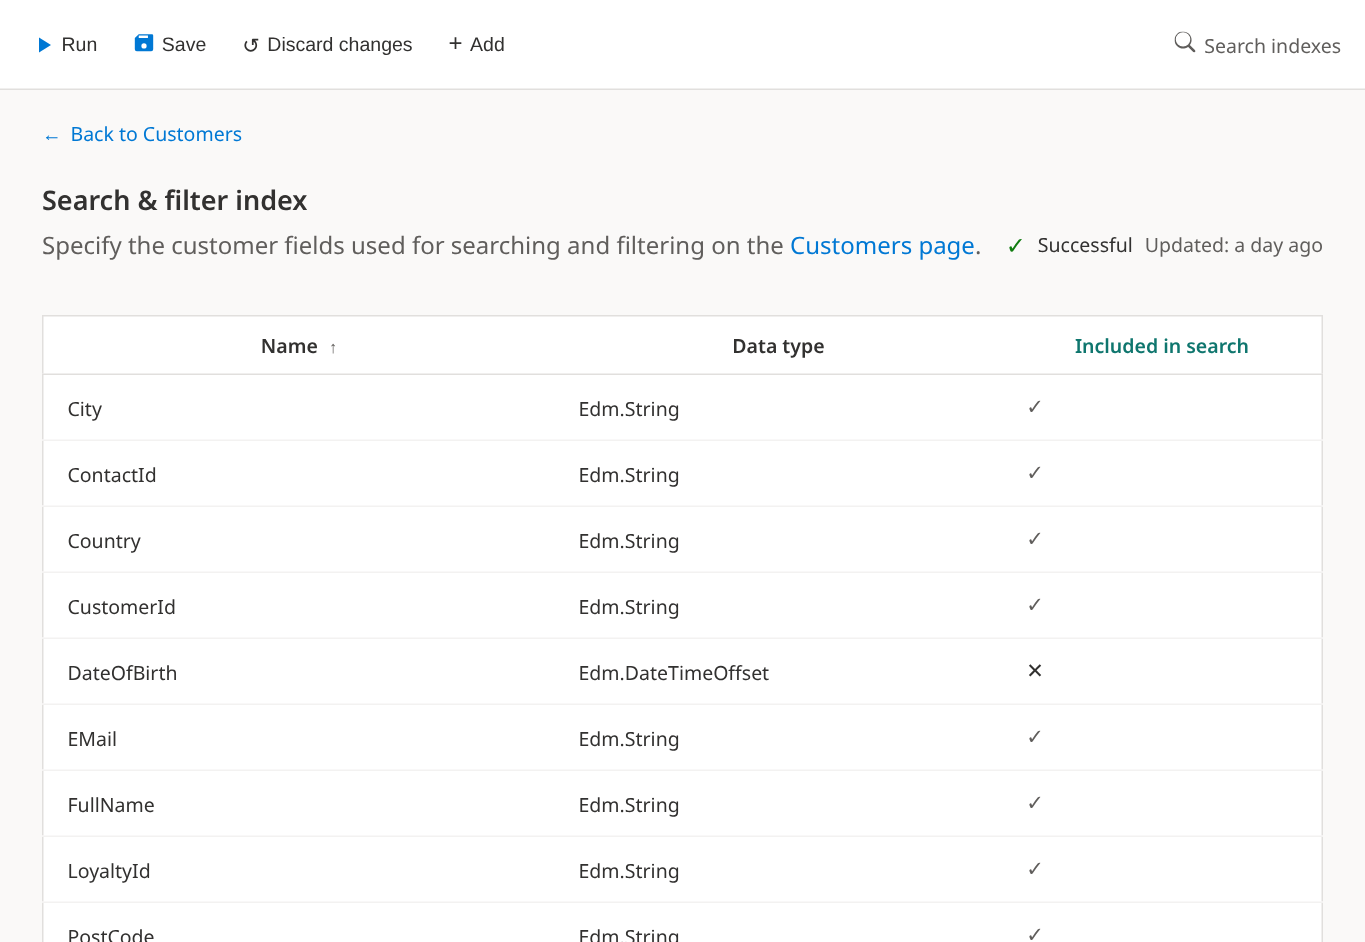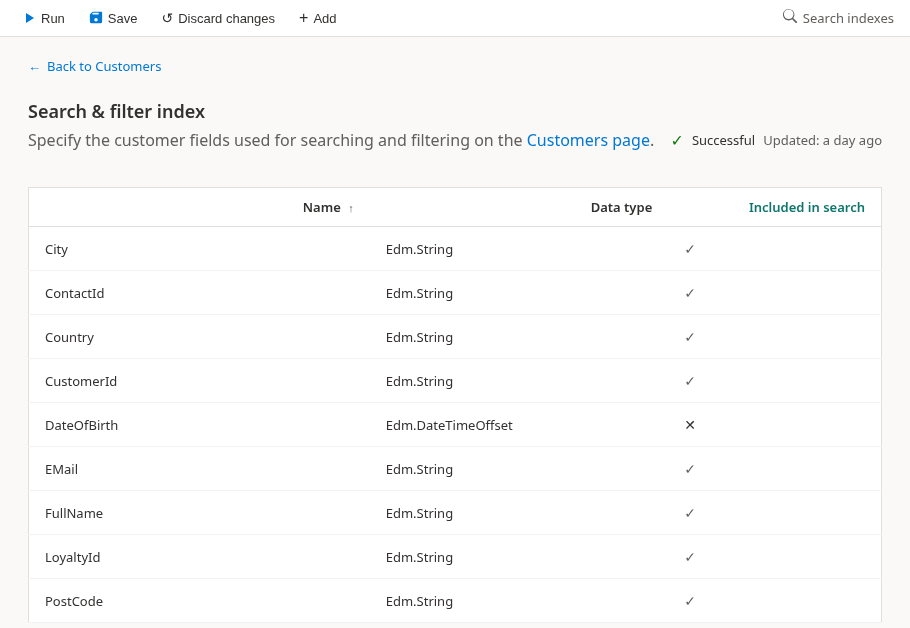--- a/index.html
+++ b/index.html
@@ -12,21 +12,21 @@
       min-height: 628px;
     }
 
     
     .toolbar {
       display: flex;
       align-items: center;
       background: #fff;
       border-bottom: 1px solid #e1dfdd;
       padding: 0 16px;
-      height: 37px;
+      height: 60px;
       gap: 4px;
     }
     .toolbar-btn {
       display: flex;
       align-items: center;
       gap: 5px;
       padding: 6px 10px;
       border: none;
       background: transparent;
       cursor: pointer;
@@ -94,21 +94,21 @@
     .data-table {
       width: 100%;
       background: #fff;
       border: 1px solid #e1dfdd;
       border-collapse: collapse;
     }
     .data-table thead tr {
       border-bottom: 1px solid #e1dfdd;
     }
     .data-table th {
-      text-align: right;
+      text-align: center;
       padding: 10px 16px;
       font-weight: 600;
       font-size: 13px;
       color: #323130;
       background: #fff;
     }
     .data-table th.name-col {
       width: 40%;
     }
     .data-table th.datatype-col {

